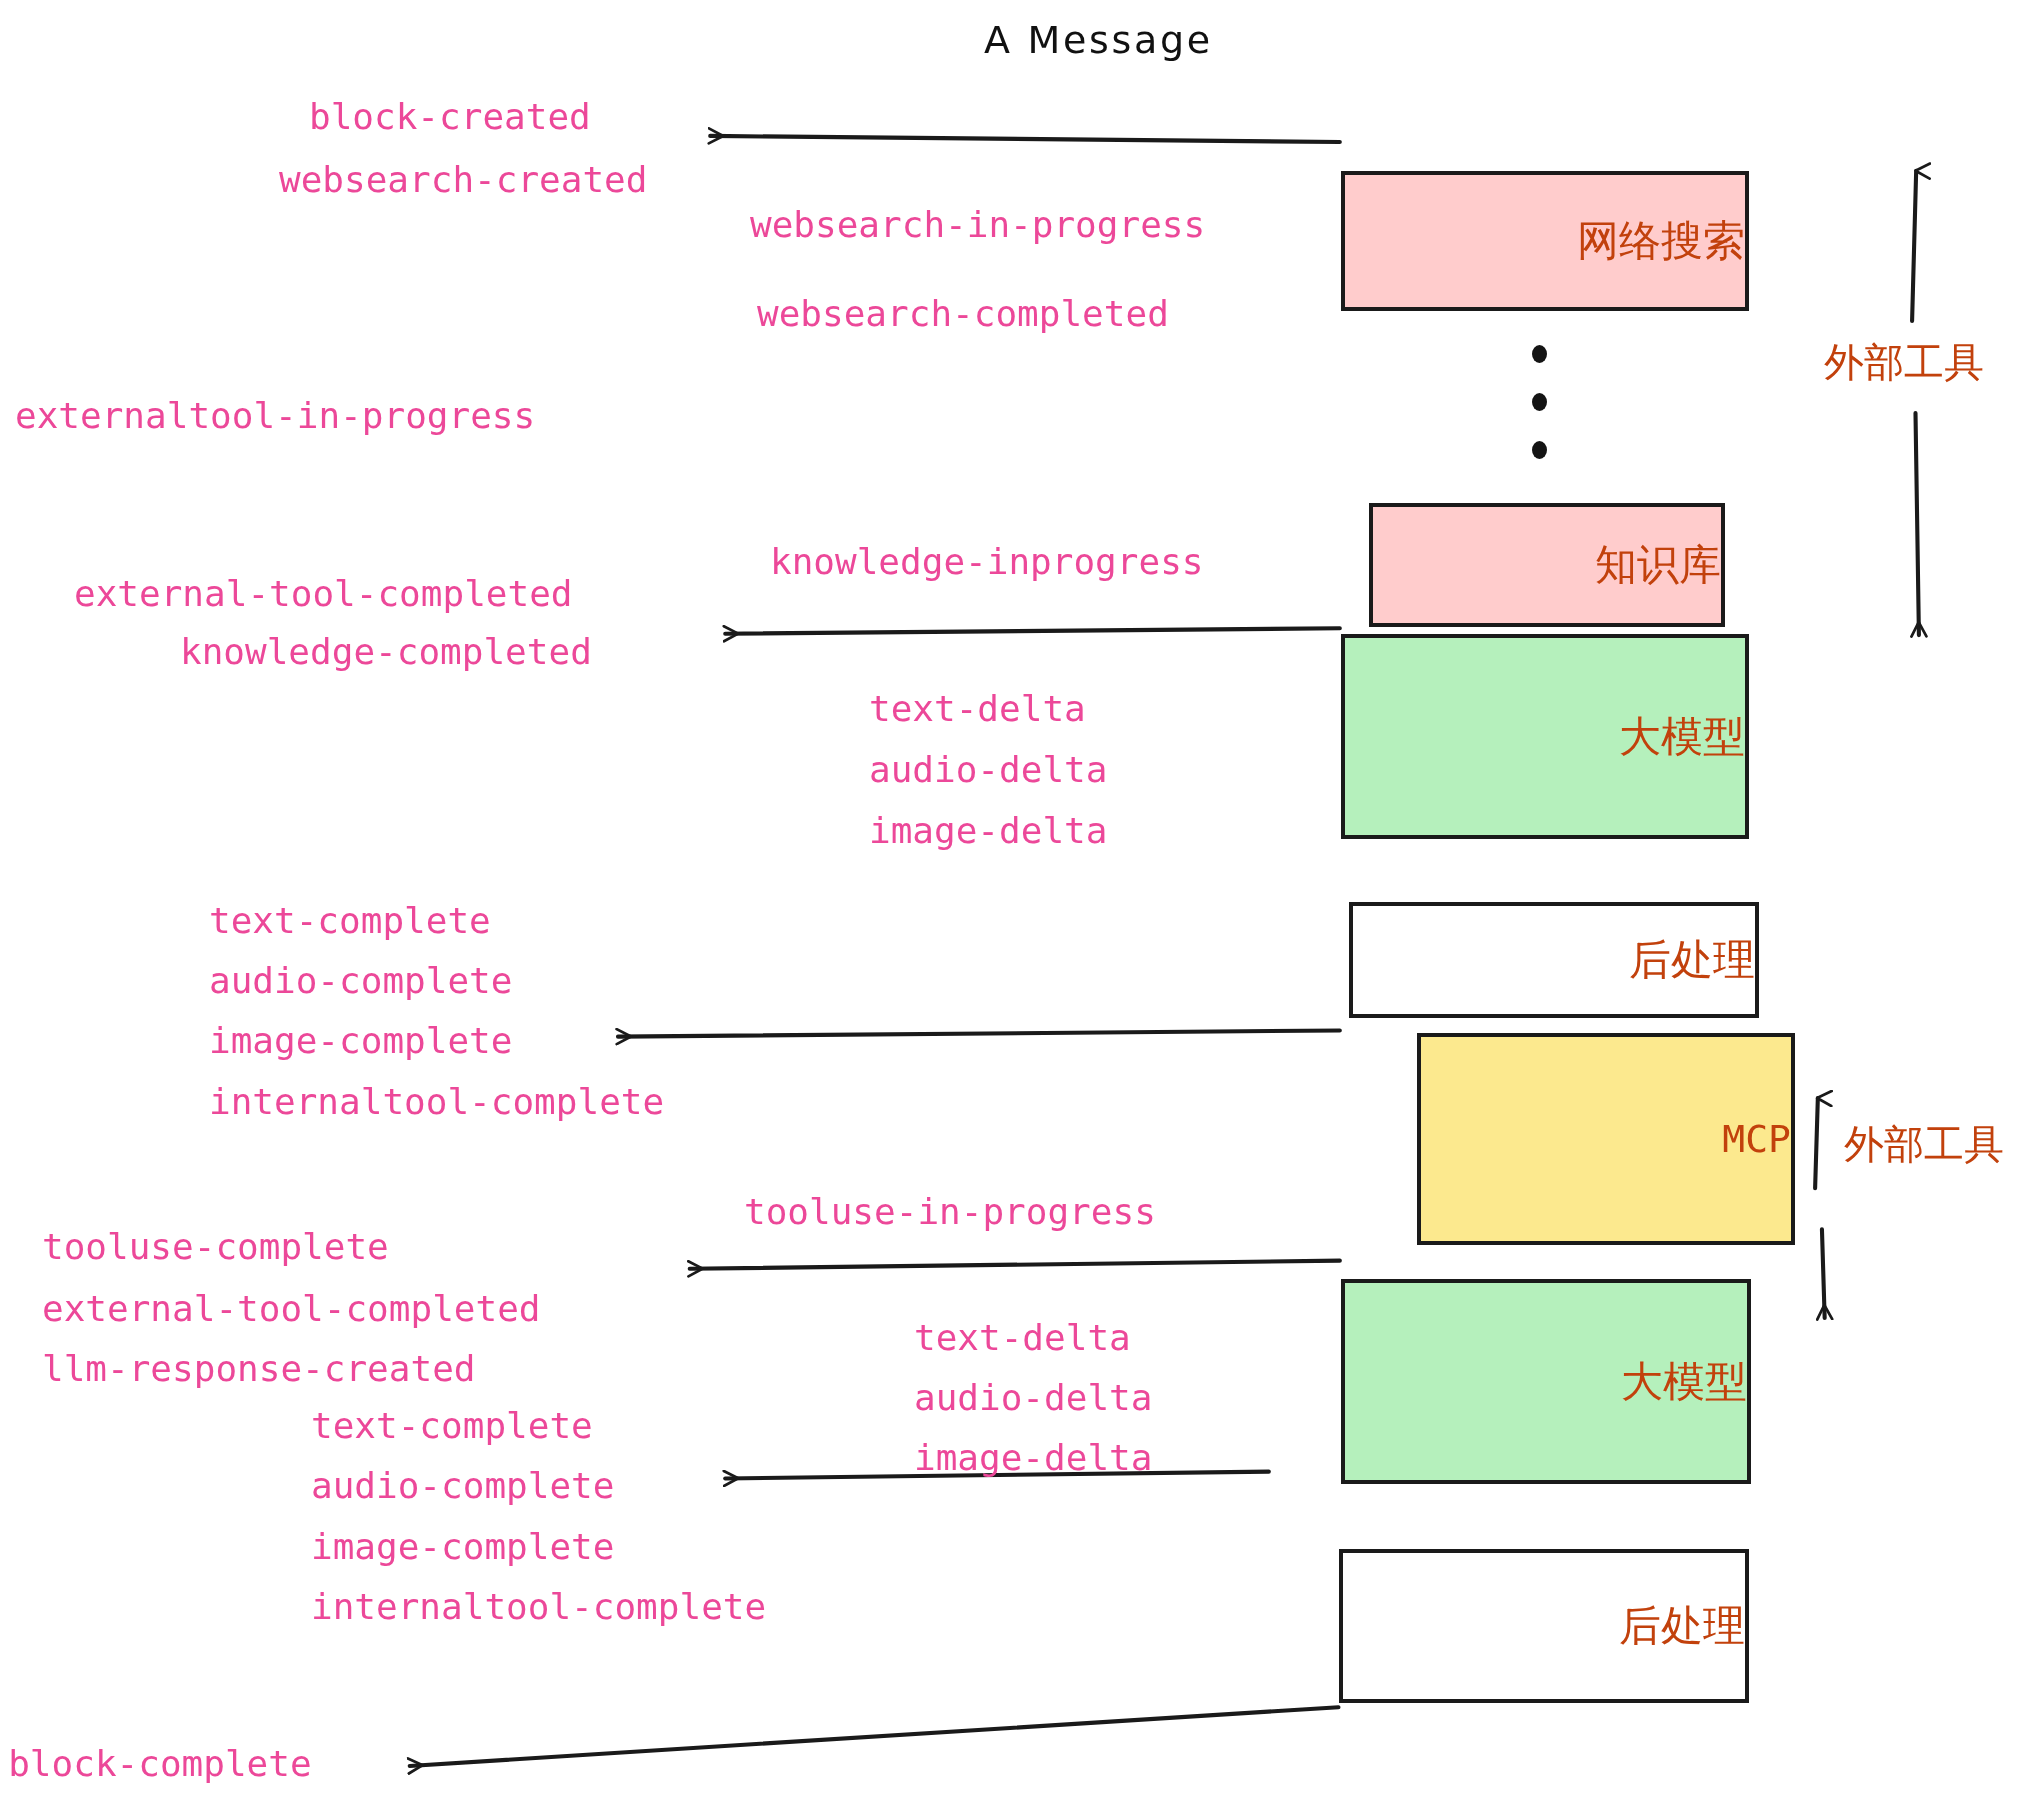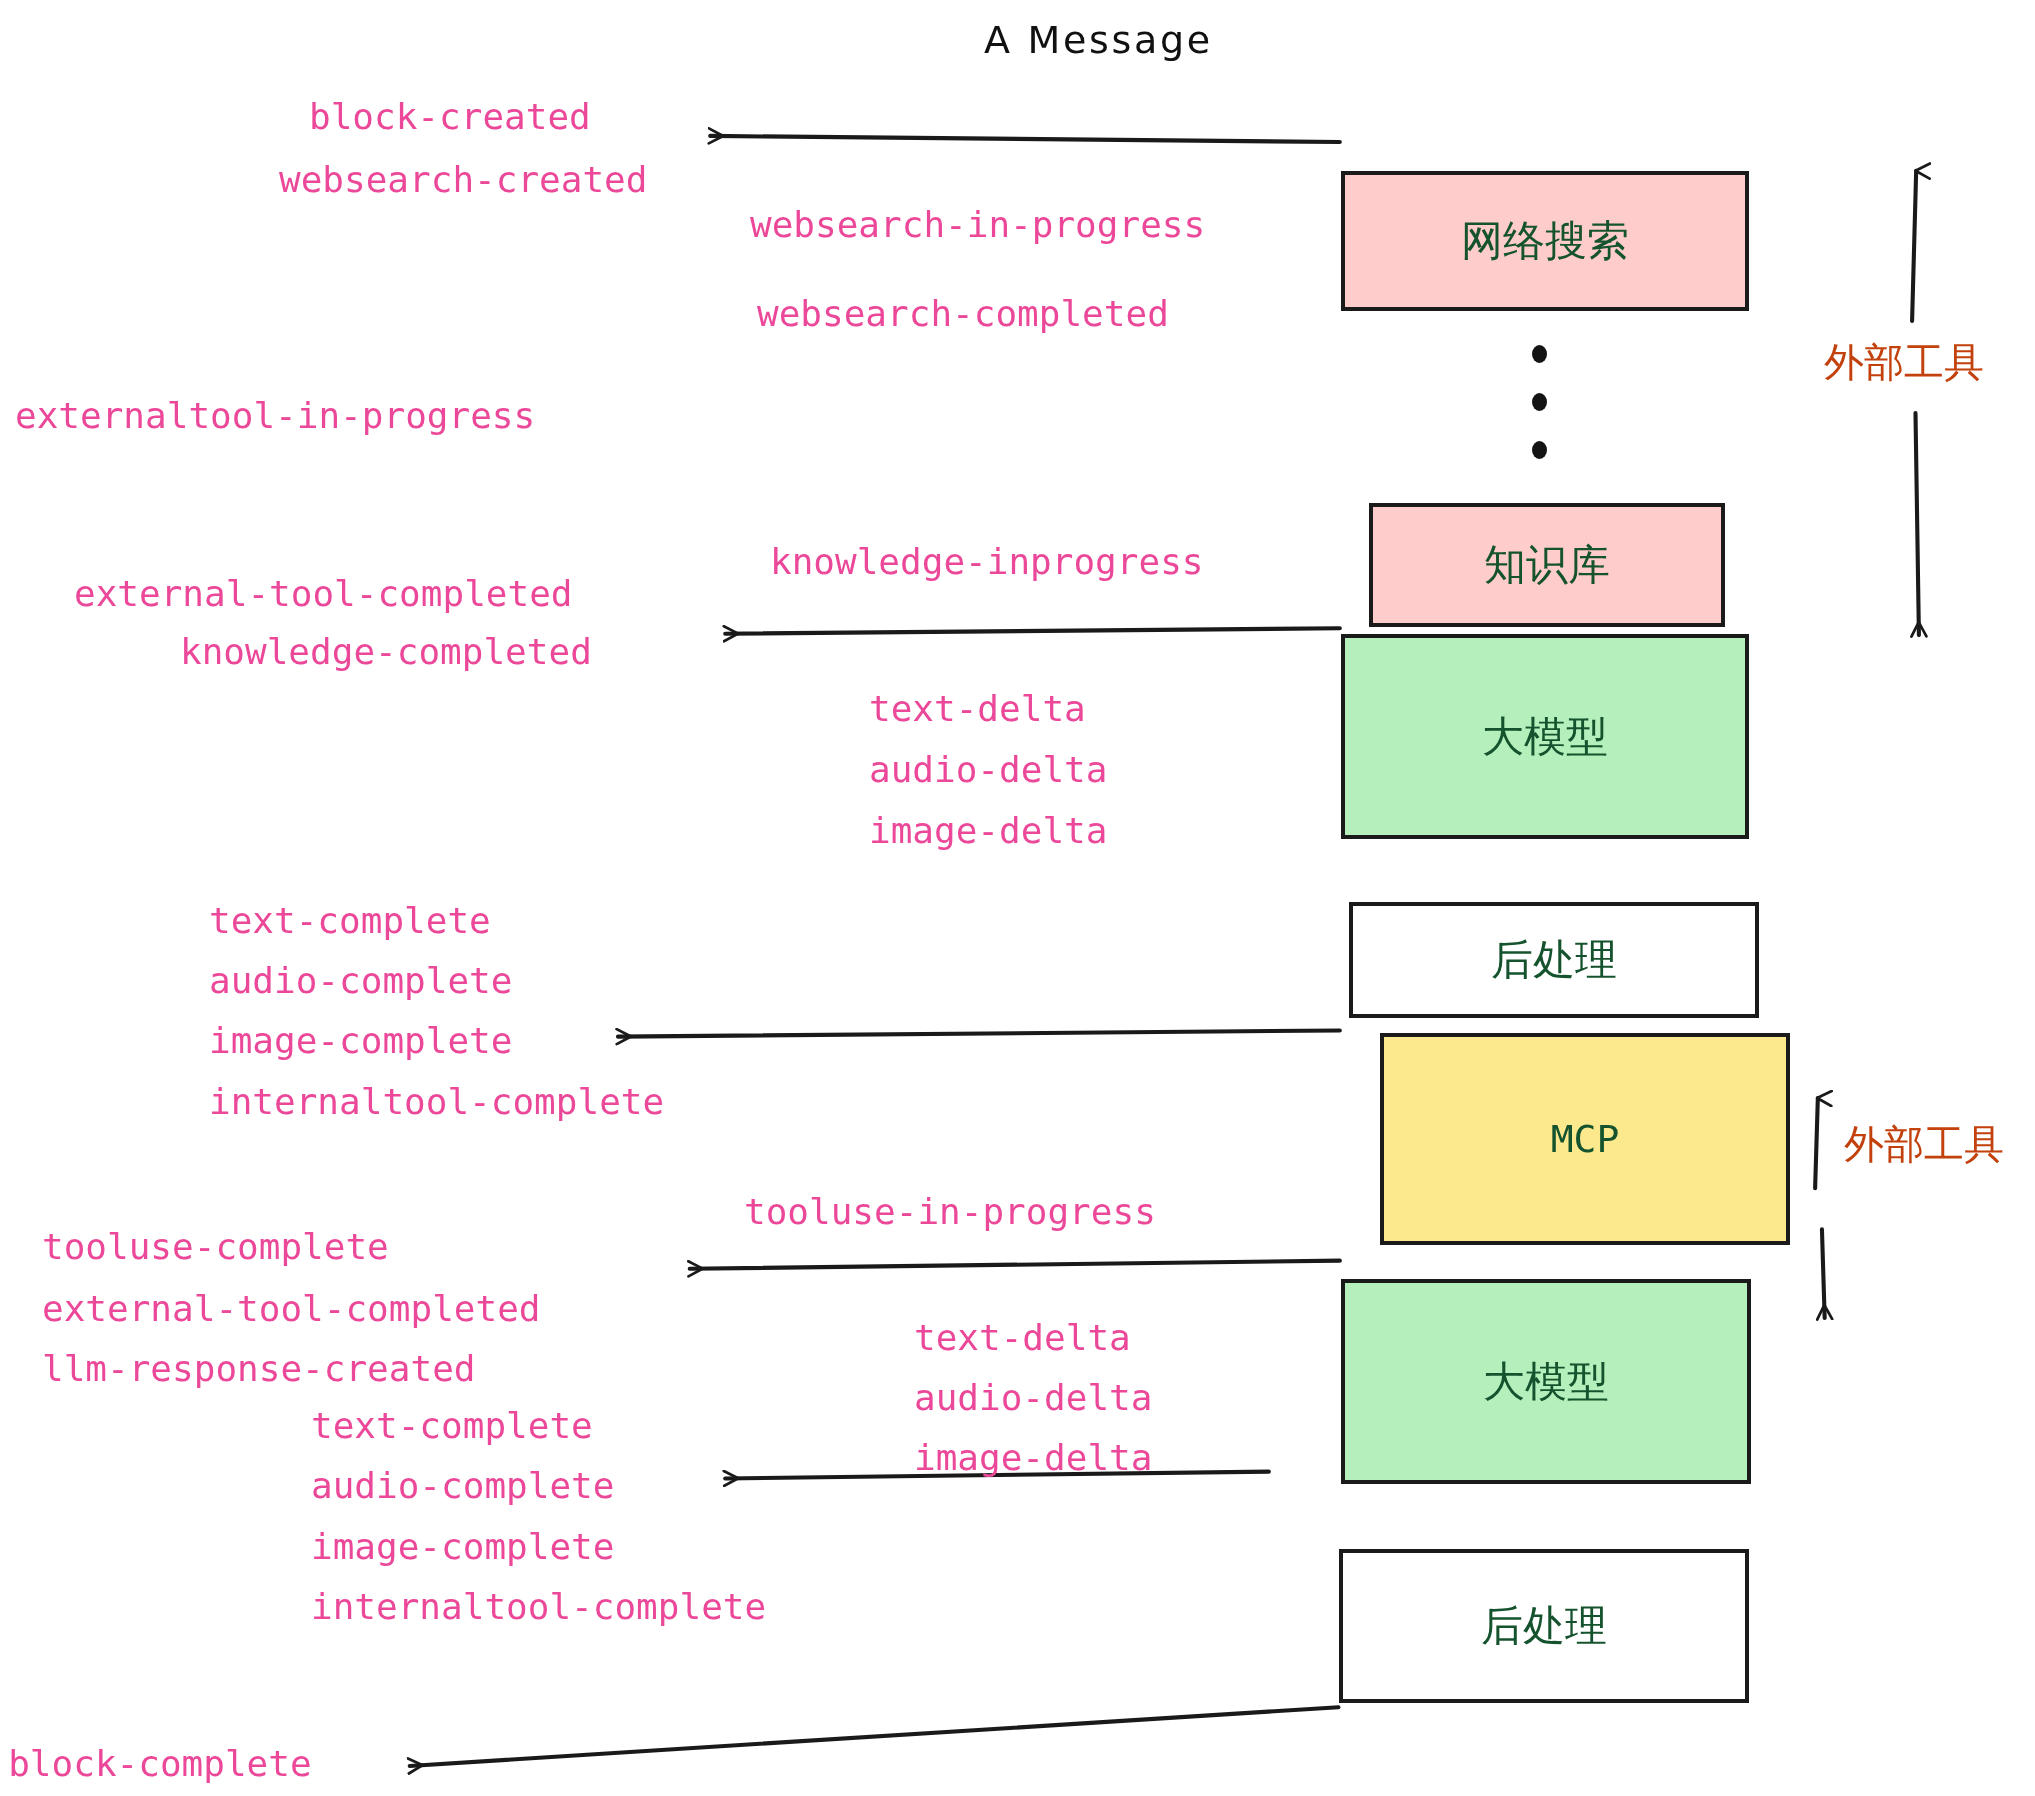--- a/index.html
+++ b/index.html
@@ -40,24 +40,24 @@
     color: #c2410c;
     white-space: nowrap;
   }
   
   .box {
     position: absolute;
     box-sizing: border-box;
     border: 4.1px solid #1a1a1a;
     display: flex;
     align-items: center;
-    justify-content: center;
+    justify-content: flex-end;
     font-family: "DejaVu Sans", "Liberation Sans", sans-serif;
     font-size: 42px;
-    color: #14532d;
+    color: #c2410c;
   }
   .box.pink   { background: #FFCCCC; }
   .box.green  { background: #B5F0BC; }
   .box.yellow { background: #FCE98E; }
   .box.white  { background: #ffffff; }
   .box.mcp { font-size: 38px; font-family: "DejaVu Sans Mono","Liberation Mono",monospace; }
 
   
   .dot {
     position: absolute;
@@ -124,21 +124,21 @@
   </div>
 
   <div class="box green" style="left:1341px; top:634px; width:408px; height:205px;">
     <span>大模型</span>
   </div>
 
   <div class="box white" style="left:1349px; top:902px; width:410px; height:116px;">
     <span>后处理</span>
   </div>
 
-  <div class="box yellow mcp" style="left:1380px; top:1033px; width:410px; height:212px;">
+  <div class="box yellow mcp" style="left:1417px; top:1033px; width:378px; height:212px;">
     <span>MCP</span>
   </div>
 
   <div class="box green" style="left:1341px; top:1279px; width:410px; height:205px;">
     <span>大模型</span>
   </div>
 
   <div class="box white" style="left:1339px; top:1549px; width:410px; height:154px;">
     <span>后处理</span>
   </div>

